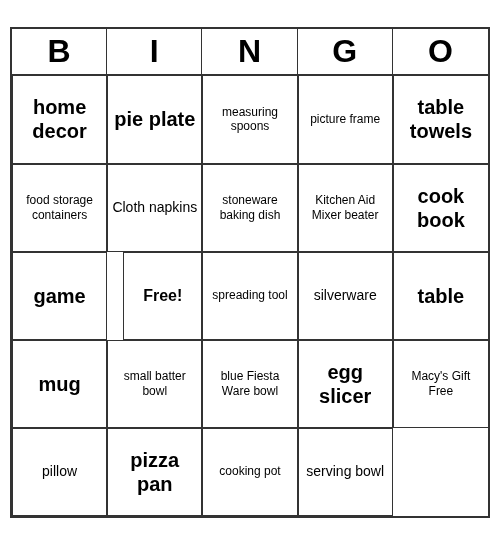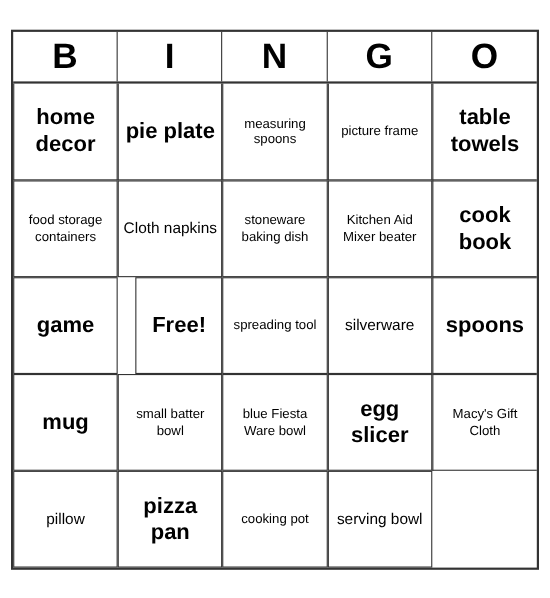--- a/index.html
+++ b/index.html
@@ -53,21 +53,21 @@
       display: flex;
       align-items: center;
       justify-content: center;
       text-align: center;
       padding: 4px;
       font-size: 14px;
       line-height: 1.2;
     }
 
     .bingo-cell.free {
-      font-size: 20px;
+      font-size: 16px;
       font-weight: bold;
       margin-left: 16px;
     }
 
     .bingo-cell.large-text {
       font-size: 20px;
       font-weight: bold;
     }
 
     .bingo-cell.small-text {
@@ -101,24 +101,24 @@
       <div class="bingo-cell large-text">table towels</div>
       <div class="bingo-cell small-text">food storage containers</div>
       <div class="bingo-cell">Cloth napkins</div>
       <div class="bingo-cell small-text">stoneware baking dish</div>
       <div class="bingo-cell small-text">Kitchen Aid Mixer beater</div>
       <div class="bingo-cell large-text">cook book</div>
       <div class="bingo-cell large-text">game</div>
       <div class="bingo-cell free">Free!</div>
       <div class="bingo-cell small-text">spreading tool</div>
       <div class="bingo-cell">silverware</div>
-      <div class="bingo-cell large-text">spoons</div>
+      <div class="bingo-cell large-text">table</div>
       <div class="bingo-cell large-text">mug</div>
       <div class="bingo-cell small-text">small batter bowl</div>
       <div class="bingo-cell small-text">blue Fiesta Ware bowl</div>
       <div class="bingo-cell large-text">egg slicer</div>
-      <div class="bingo-cell small-text">Macy's Gift Cloth</div>
+      <div class="bingo-cell small-text">Macy's Gift Free</div>
       <div class="bingo-cell">pillow</div>
       <div class="bingo-cell large-text">pizza pan</div>
       <div class="bingo-cell small-text">cooking pot</div>
       <div class="bingo-cell">serving bowl</div>
     </div>
 </div>
 
 </body></html>

